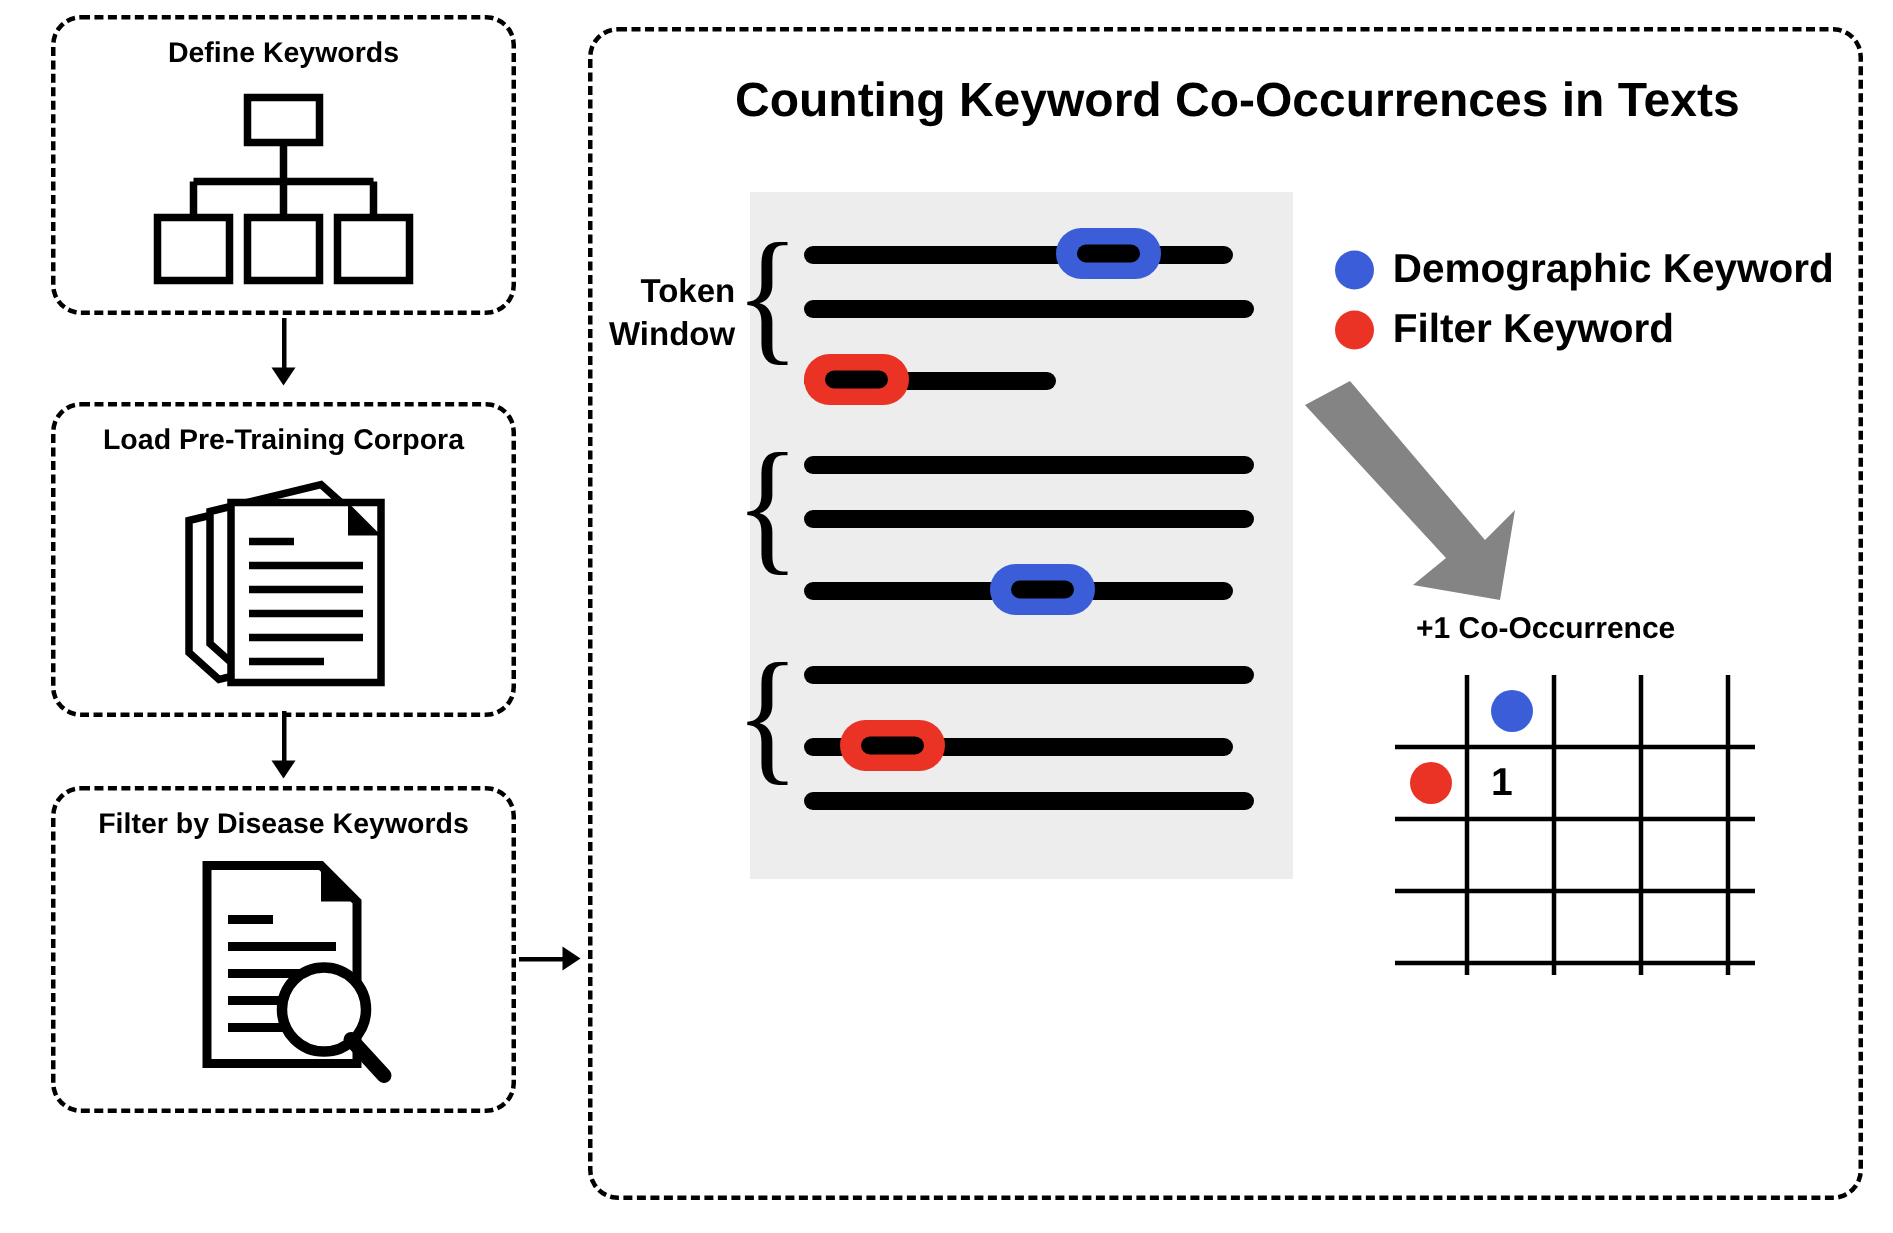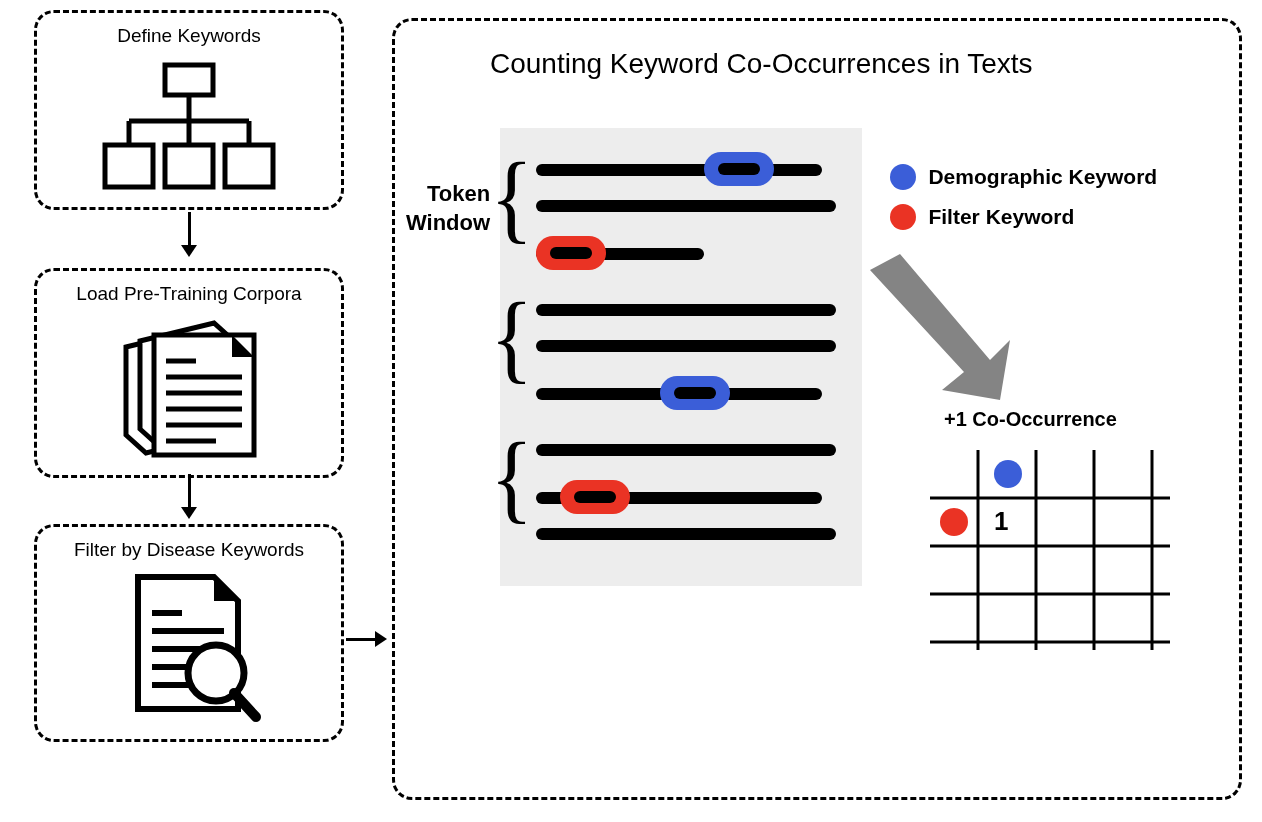--- a/index.html
+++ b/index.html
@@ -1,34 +1,34 @@
 <!DOCTYPE html>
 <html><head>
 <meta charset="utf-8">
 <style>
   * { box-sizing: border-box; margin: 0; padding: 0; }
   body { font-family: Arial, sans-serif; background: #fff; width: 1262px; height: 822px; position: relative; }
   .dashed-box { border: 3px dashed #000; border-radius: 20px; position: absolute; }
   .step-box { width: 310px; text-align: center; padding: 12px 8px 8px 8px; }
-  .step-label { font-weight: normal; font-size: 19px; margin-bottom: 6px; }
+  .step-label { font-weight: bold; font-size: 19px; margin-bottom: 6px; }
   .arrow-down { position: absolute; width: 3px; background: #000; }
   .arrow-down::after { content: ''; position: absolute; bottom: -9px; left: -7px; border-left: 8px solid transparent; border-right: 8px solid transparent; border-top: 12px solid #000; }
   .arrow-right { position: absolute; height: 3px; background: #000; }
   .arrow-right::after { content: ''; position: absolute; right: -9px; top: -7px; border-top: 8px solid transparent; border-bottom: 8px solid transparent; border-left: 12px solid #000; }
-  .main-title { font-weight: normal; font-size: 28px; position: absolute; }
+  .main-title { font-weight: bold; font-size: 32px; position: absolute; }
   .token-label { font-weight: bold; font-size: 22px; position: absolute; text-align: right; line-height: 1.3; }
   .doc-bg { position: absolute; background: #ededed; }
   .line { position: absolute; height: 12px; background: #000; border-radius: 6px; }
   .pill-blue { position: absolute; height: 34px; background: #3b5ed8; border-radius: 17px; }
   .pill-blue::after { content: ''; position: absolute; top: 11px; left: 14px; right: 14px; height: 12px; background: #000; border-radius: 6px; }
   .pill-red { position: absolute; height: 34px; background: #ea3324; border-radius: 17px; }
   .pill-red::after { content: ''; position: absolute; top: 11px; left: 14px; right: 14px; height: 12px; background: #000; border-radius: 6px; }
   .brace { position: absolute; font-size: 90px; font-family: Georgia, serif; line-height: 0.85; transform: scaleY(1.1); }
   .legend-dot { width: 26px; height: 26px; border-radius: 50%; display: inline-block; vertical-align: middle; }
-  .legend-text { font-weight: bold; font-size: 21px; margin-left: 8px; vertical-align: middle; }
+  .legend-text { font-weight: bold; font-size: 27px; margin-left: 8px; vertical-align: middle; }
   .legend-row { position: absolute; }
   .co-title { font-weight: bold; font-size: 20px; position: absolute; }
   .big-arrow { position: absolute; }
 </style>
 </head>
 <body>
 
 <div class="dashed-box step-box" style="left:34px; top:10px; height:200px;">
   <div class="step-label">Define Keywords</div>
   <svg width="200" height="140" viewBox="0 0 200 140" style="margin-top:4px;">

